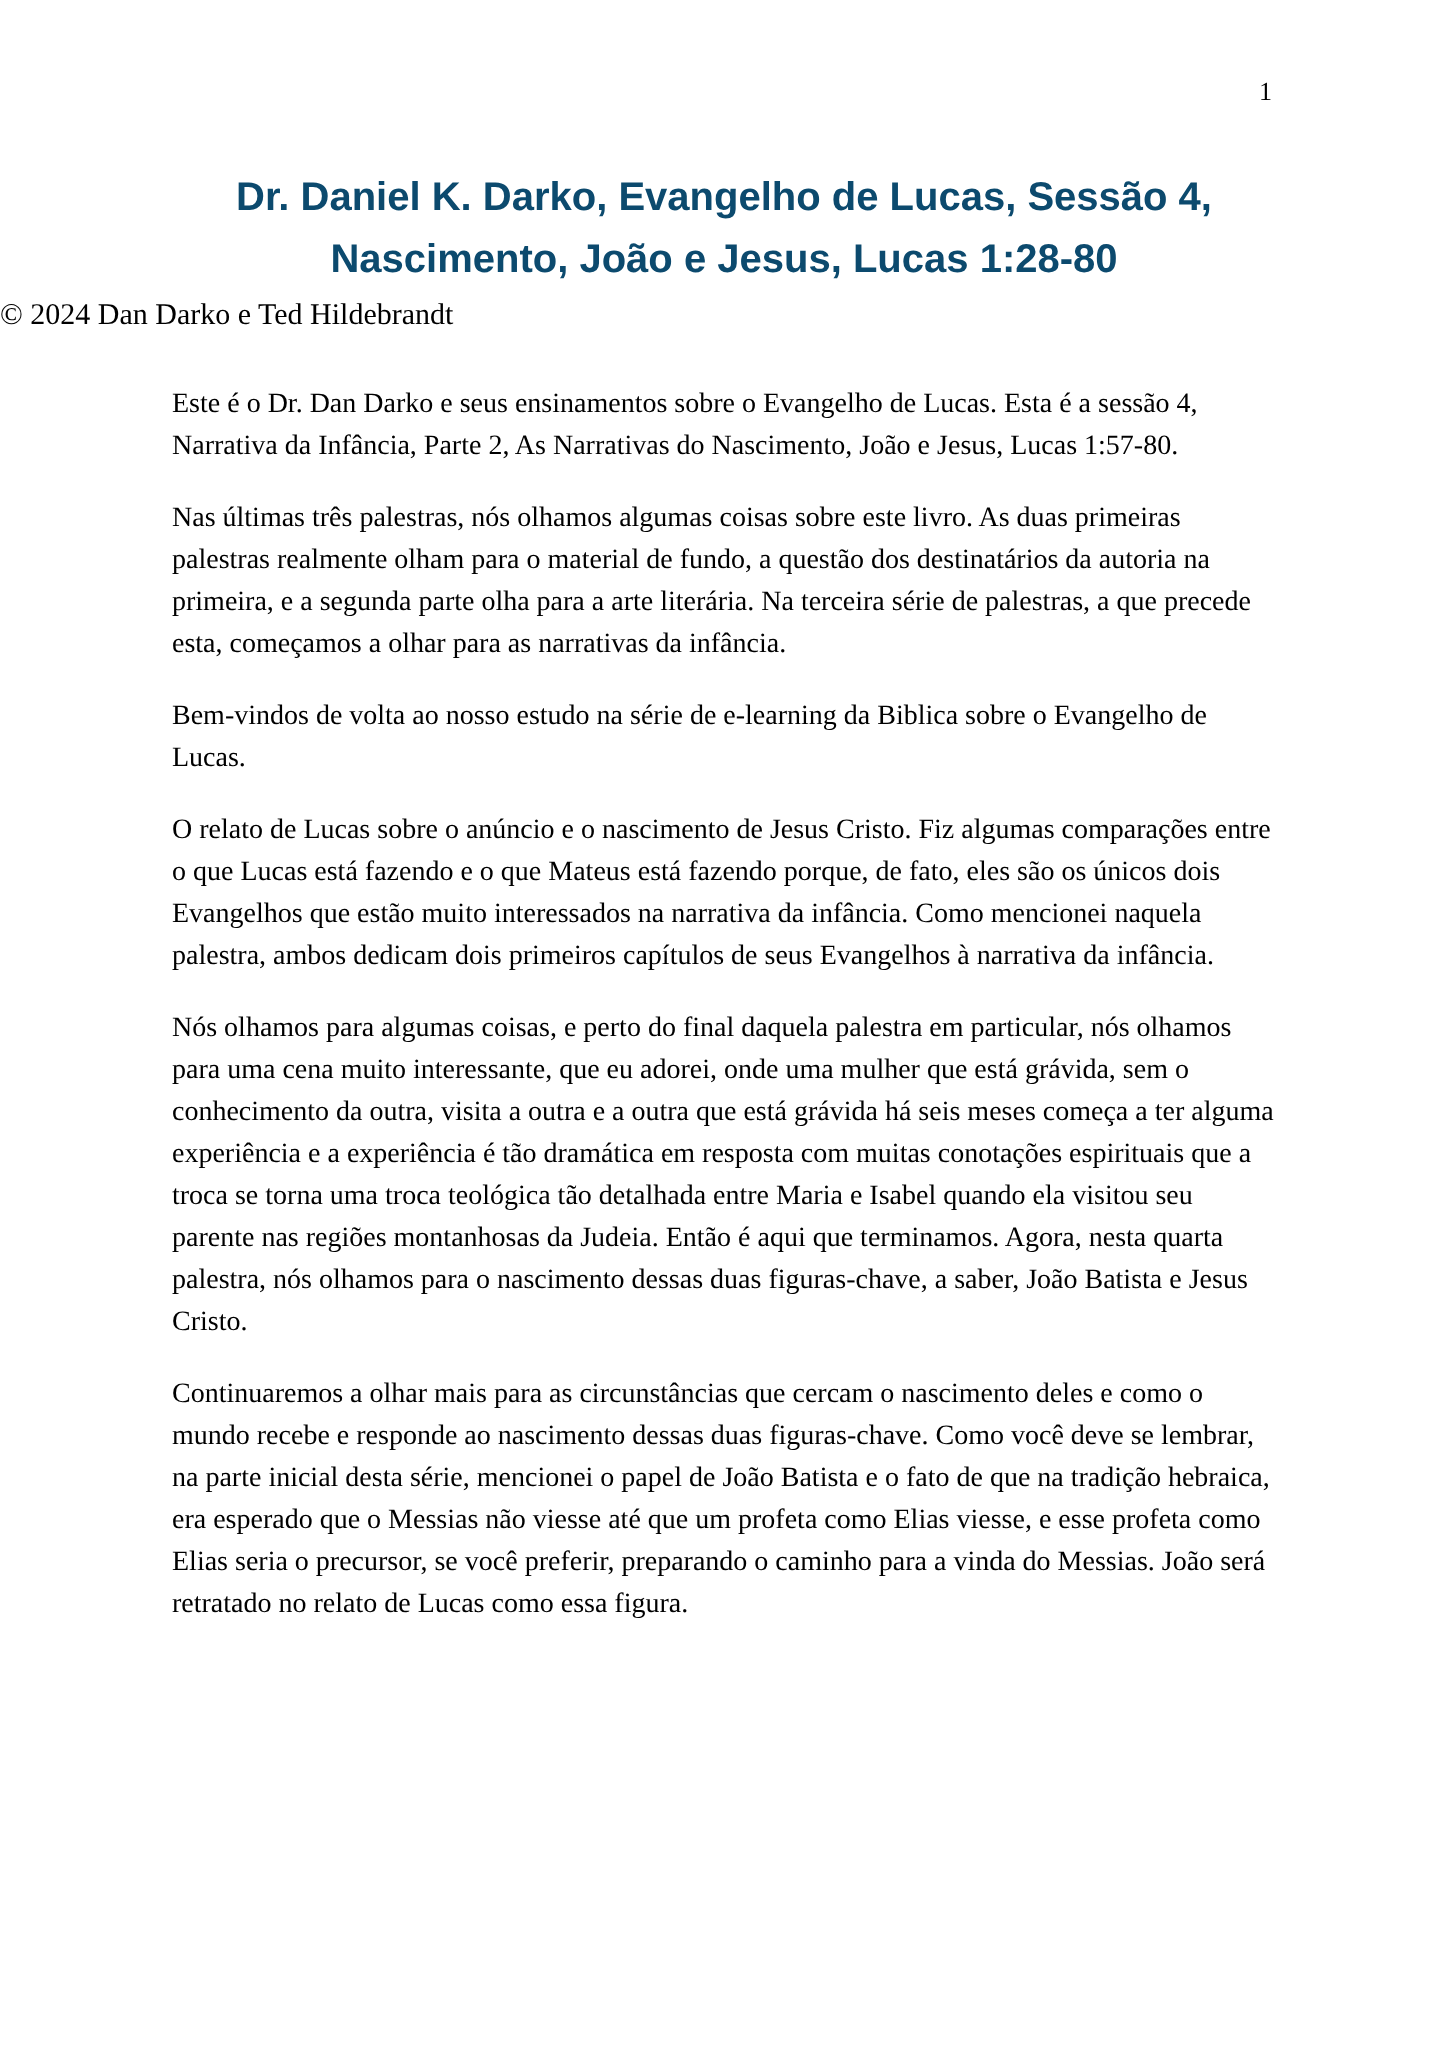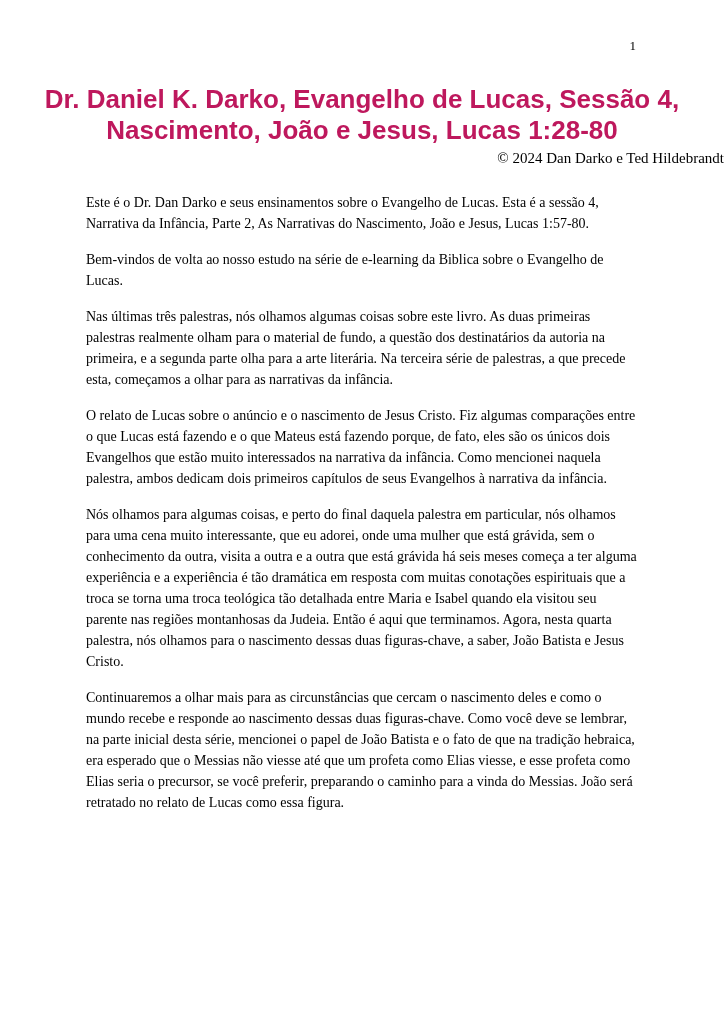--- a/index.html
+++ b/index.html
@@ -23,30 +23,30 @@
     right: 88px;
     font-family: "Liberation Serif", serif;
     font-size: 13px;
     color: #000000;
   }
   .title-block {
     margin: 84px 40px 0 40px;
     text-align: center;
     font-family: "Liberation Sans", sans-serif;
     font-weight: bold;
-    font-size: 26px;
+    font-size: 20px;
     line-height: 31px;
-    color: #be185d;
+    color: #0c4a6e;
   }
   .title-line {
     white-space: nowrap;
   }
   .copyright {
     margin-top: 3px;
-    text-align: right;
+    text-align: left;
     font-family: "Liberation Serif", serif;
     font-size: 15px;
     line-height: 19px;
     color: #000000;
   }
   .body-text {
     margin: 24px 84px 0 86px;
     font-family: "Liberation Sans", sans-serif;
     font-size: 14px;
     line-height: 21px;
@@ -68,20 +68,20 @@
 
   <h1 class="title-block">
     <div class="title-line">Dr. Daniel K. Darko, Evangelho de Lucas, Sessão 4,</div>
     <div class="title-line">Nascimento, João e Jesus, Lucas 1:28-80</div>
   </h1>
 
   <div class="copyright">© 2024 Dan Darko e Ted Hildebrandt</div>
 
   <div class="body-text">
     <p>Este é o Dr. Dan Darko e seus ensinamentos sobre o Evangelho de Lucas. Esta é a sessão 4, Narrativa da Infância, Parte 2, As Narrativas do Nascimento, João e Jesus, Lucas 1:57-80.</p>
+    <p>Nas últimas três palestras, nós olhamos algumas coisas sobre este livro. As duas primeiras palestras realmente olham para o material de fundo, a questão dos destinatários da autoria na primeira, e a segunda parte olha para a arte literária. Na terceira série de palestras, a que precede esta, começamos a olhar para as narrativas da infância.</p>
     <p>Bem-vindos de volta ao nosso estudo na série de e-learning da Biblica sobre o Evangelho de Lucas.</p>
-    <p>Nas últimas três palestras, nós olhamos algumas coisas sobre este livro. As duas primeiras palestras realmente olham para o material de fundo, a questão dos destinatários da autoria na primeira, e a segunda parte olha para a arte literária. Na terceira série de palestras, a que precede esta, começamos a olhar para as narrativas da infância.</p>
     <p>O relato de Lucas sobre o anúncio e o nascimento de Jesus Cristo. Fiz algumas comparações entre o que Lucas está fazendo e o que Mateus está fazendo porque, de fato, eles são os únicos dois Evangelhos que estão muito interessados na narrativa da infância. Como mencionei naquela palestra, ambos dedicam dois primeiros capítulos de seus Evangelhos à narrativa da infância.</p>
     <p>Nós olhamos para algumas coisas, e perto do final daquela palestra em particular, nós olhamos para uma cena muito interessante, que eu adorei, onde uma mulher que está grávida, sem o conhecimento da outra, visita a outra e a outra que está grávida há seis meses começa a ter alguma experiência e a experiência é tão dramática em resposta com muitas conotações espirituais que a troca se torna uma troca teológica tão detalhada entre Maria e Isabel quando ela visitou seu parente nas regiões montanhosas da Judeia. Então é aqui que terminamos. Agora, nesta quarta palestra, nós olhamos para o nascimento dessas duas figuras-chave, a saber, João Batista e Jesus Cristo.</p>
     <p>Continuaremos a olhar mais para as circunstâncias que cercam o nascimento deles e como o mundo recebe e responde ao nascimento dessas duas figuras-chave. Como você deve se lembrar, na parte inicial desta série, mencionei o papel de João Batista e o fato de que na tradição hebraica, era esperado que o Messias não viesse até que um profeta como Elias viesse, e esse profeta como Elias seria o precursor, se você preferir, preparando o caminho para a vinda do Messias. João será retratado no relato de Lucas como essa figura.</p>
   </div>
 
 </div>
 
 </body></html>

